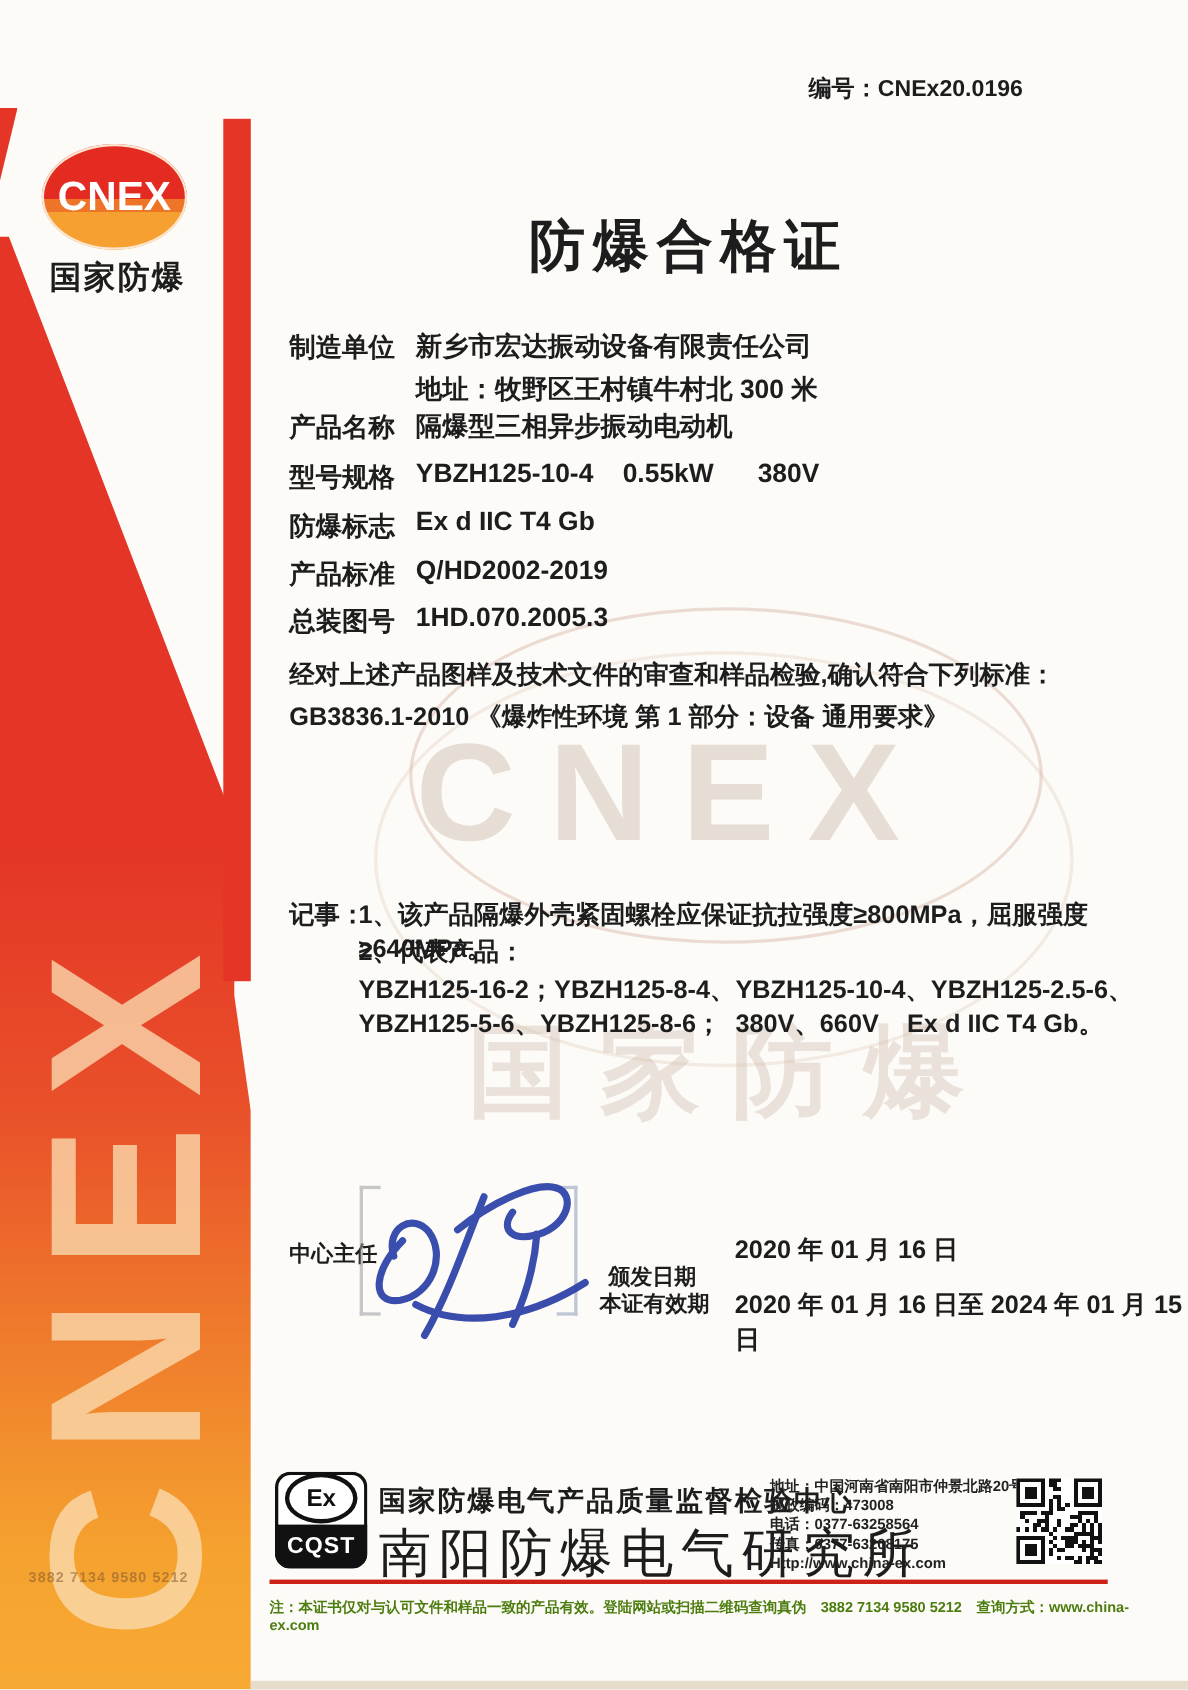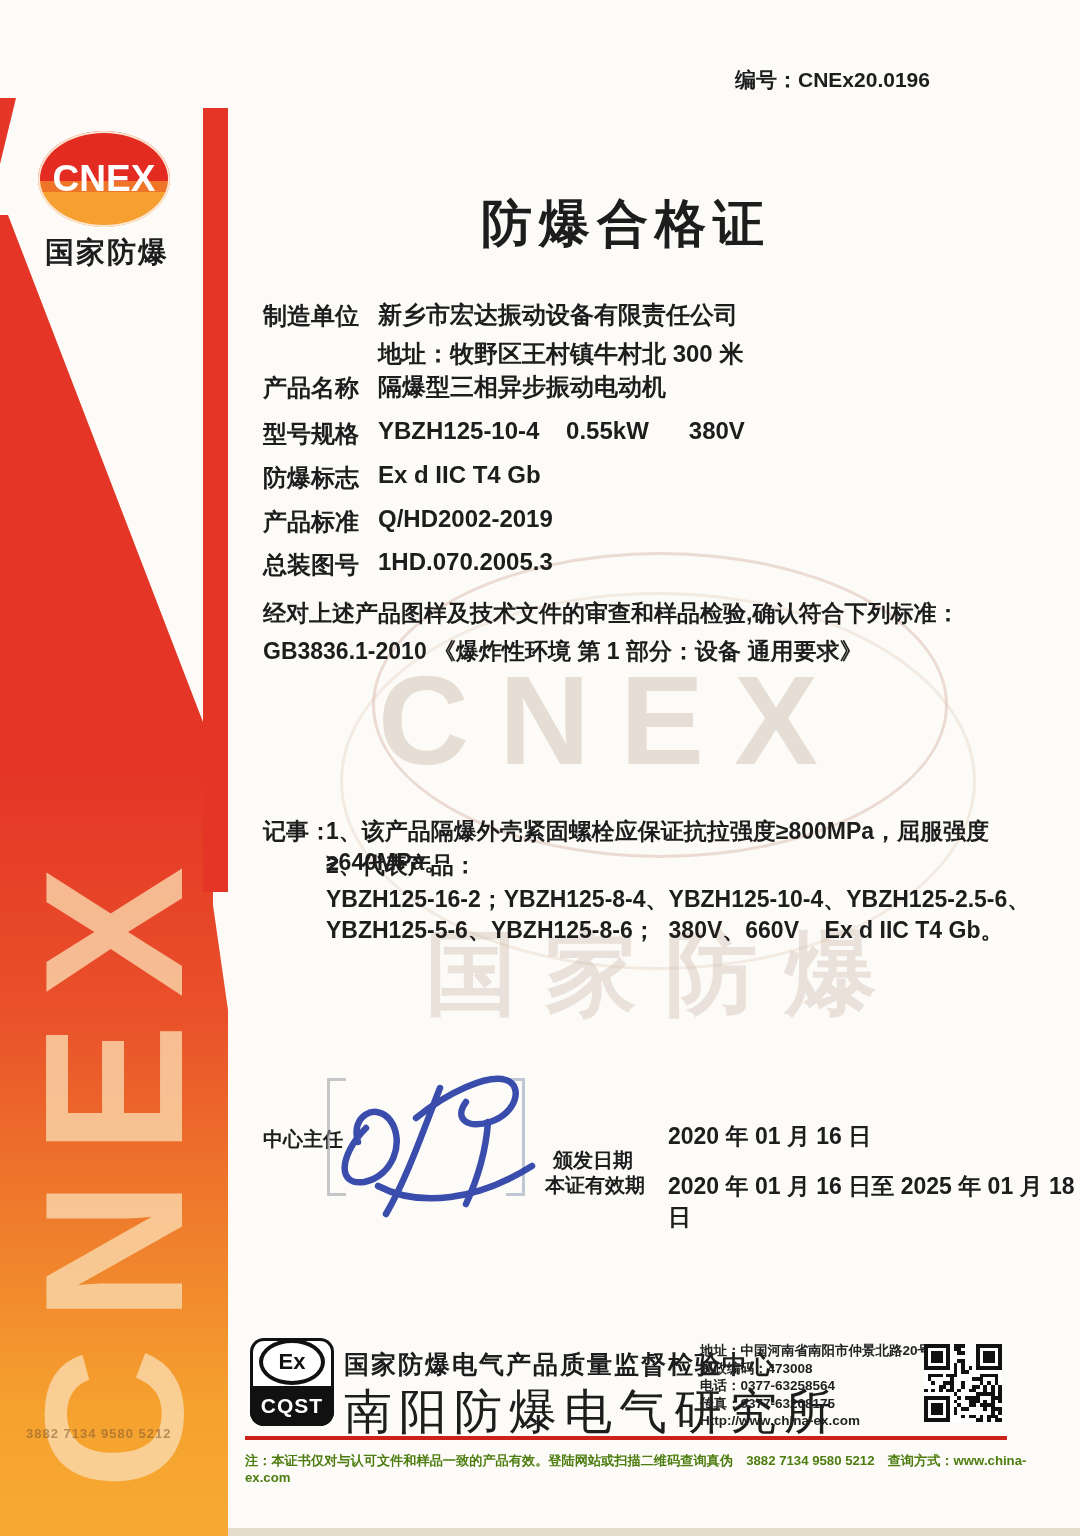--- a/index.html
+++ b/index.html
@@ -122,21 +122,21 @@
       <path d="M120,30 C104,70 88,118 66,156"></path>
       <path d="M96,60 C128,34 168,16 186,22 C204,28 196,56 170,64 C146,71 134,60 146,44"></path>
       <path d="M58,128 C100,150 158,142 212,108"></path>
       <path d="M168,64 C166,92 158,120 146,146"></path>
     </g>
   </svg>
 
   <div class="abs sig-label" style="left:553px;top:1122px;margin-top:25px;">颁发日期</div>
   <div class="abs date-value" style="left:668px;top:1121px;">2020 年 01 月 16 日</div>
   <div class="abs sig-label" style="left:545px;top:1172px;">本证有效期</div>
-  <div class="abs date-value" style="left:668px;top:1171px;">2020 年 01 月 16 日至 2025 年 01 月 18 日</div>
+  <div class="abs date-value" style="left:668px;top:1171px;">2020 年 01 月 16 日至 2024 年 01 月 15 日</div>
 
   <svg class="abs" id="stamp" width="285" height="285" viewBox="620 1026 285 1285">
     
   </svg>
 
   <div class="abs" id="ex-mark">
     <div class="top">
       <div class="oval">
           <span>Ex</span>
         </div>

